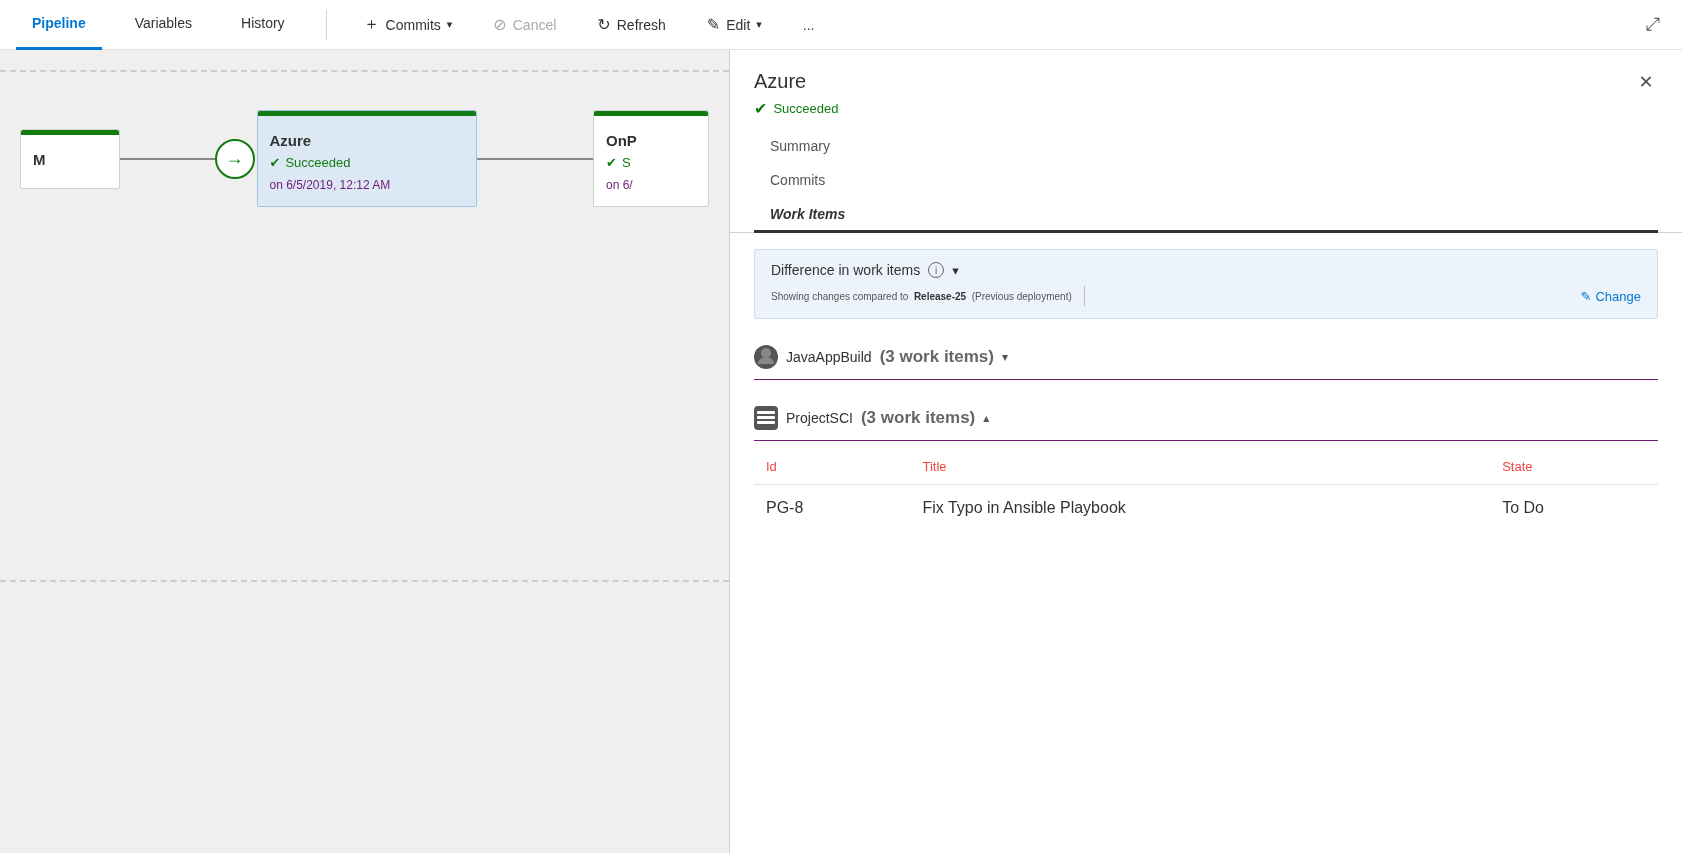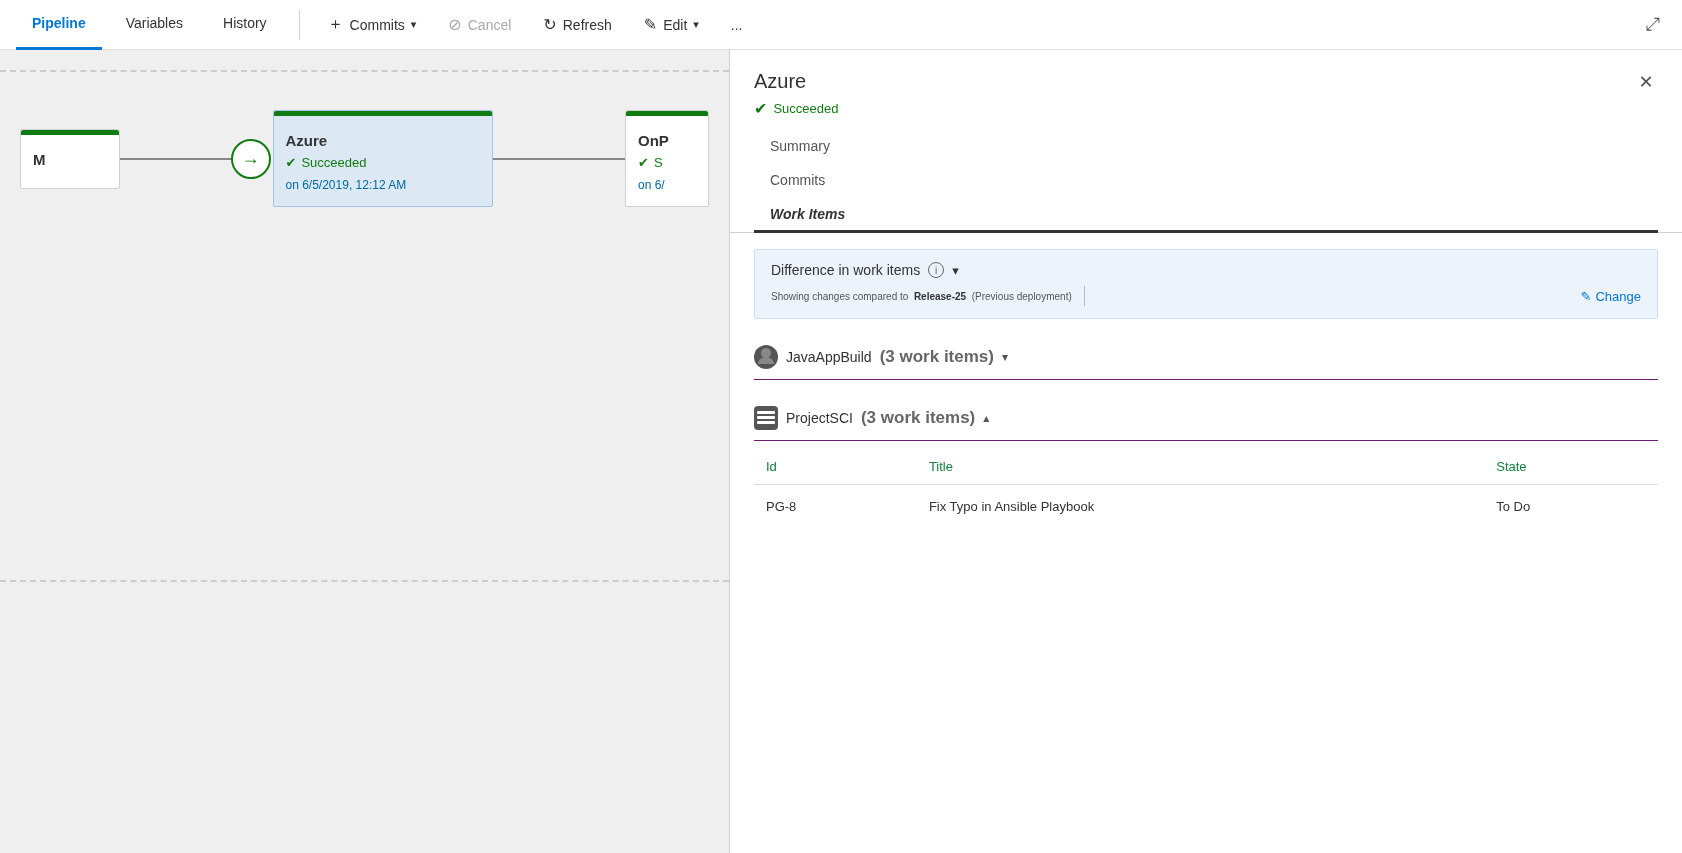--- a/index.html
+++ b/index.html
@@ -2,21 +2,21 @@
 <html><head>
   <meta charset="utf-8">
   <style>
     * { box-sizing: border-box; margin: 0; padding: 0; }
     body { font-family: 'Segoe UI', sans-serif; font-size: 14px; background: #f3f3f3; color: #333; width: 1682px; height: 853px; overflow: hidden; }
 
     
     .top-bar {
       display: flex; align-items: center; height: 50px;
       background: #fff; border-bottom: 1px solid #e0e0e0;
-      padding: 8px 16px; gap: 8px;
+      padding: 8px 16px; gap: 17px;
     }
     .tab-item {
       display: flex; align-items: center; height: 50px;
       padding: 0 16px; cursor: pointer; font-size: 14px; color: #333;
       border-bottom: 3px solid transparent; position: relative;
     }
     .tab-item.active {
       color: #0078d4; border-bottom: 3px solid #0078d4; font-weight: 600;
     }
     .tab-divider { width: 1px; height: 30px; background: #d0d0d0; margin: 0 8px; }
@@ -59,37 +59,37 @@
     }
     .stage-box {
       background: #fff; border: 1px solid #d0d0d0; border-radius: 2px;
       position: relative; min-width: 140px;
     }
     .stage-box.selected { background: #dce9f5; border-color: #a0c4e8; }
     .stage-top-bar { height: 5px; background: #107c10; border-radius: 2px 2px 0 0; }
     .stage-content { padding: 16px 12px 14px 12px; }
     .stage-name { font-size: 15px; font-weight: 600; margin-bottom: 6px; }
     .stage-status { display: flex; align-items: center; gap: 5px; color: #107c10; font-size: 13px; margin-bottom: 8px; }
-    .stage-date { font-size: 12px; color: #0369a1; }
+    .stage-date { font-size: 12px; color: #701a75; }
     .stage-connector { flex: 1; height: 2px; background: #888; min-width: 30px; }
     .stage-circle {
       width: 40px; height: 40px; border-radius: 50%; border: 2px solid #107c10;
       background: #fff; display: flex; align-items: center; justify-content: center;
       position: absolute; left: -22px; top: 50%; transform: translateY(-50%);
       z-index: 10; font-size: 18px; color: #107c10;
     }
 
     
     .stage-box-left {
       background: #fff; border: 1px solid #d0d0d0; border-radius: 2px;
       width: 100px; overflow: hidden;
     }
     .stage-box-right {
       background: #fff; border: 1px solid #d0d0d0; border-radius: 2px;
-      width: 84px; overflow: hidden;
+      width: 116px; overflow: hidden;
     }
 
     
     .right-panel {
       flex: 1; background: #fff; display: flex; flex-direction: column;
       position: relative;
     }
     .panel-header { padding: 20px 24px 0 24px; }
     .panel-title { font-size: 20px; font-weight: 400; margin-bottom: 6px; }
     .panel-status { display: flex; align-items: center; gap: 6px; color: #107c10; font-size: 13px; margin-bottom: 12px; }
@@ -134,25 +134,25 @@
       border-bottom: 1px solid #701a75;
     }
     .build-icon { width: 24px; height: 24px; border-radius: 50%; background: #555; display: flex; align-items: center; justify-content: center; color: white; font-size: 12px; overflow: hidden; flex-shrink: 0; }
     .build-name { font-size: 14px; font-weight: 500; }
     .build-count { font-size: 17px; color: #666; font-weight: bold; }
     .chevron { font-size: 12px; color: #555; }
 
     
     .work-items-table { width: 100%; border-collapse: collapse; margin-top: 8px; }
     .work-items-table th {
-      text-align: left; padding: 10px 12px; font-size: 13px; color: #15803d;
+      text-align: left; padding: 10px 12px; font-size: 13px; color: #ef4444;
       font-weight: 400; border-bottom: 1px solid #e0e0e0;
     }
     .work-items-table td {
-      padding: 14px 12px; font-size: 13px; color: #333;
+      padding: 14px 12px; font-size: 16px; color: #333;
       border-bottom: 1px solid #f0f0f0; vertical-align: middle;
     }
     .work-items-table tr:last-child td { border-bottom: none; }
     .info-icon { display: inline-flex; align-items: center; justify-content: center; width: 16px; height: 16px; border-radius: 50%; border: 1.5px solid #666; font-size: 10px; color: #666; cursor: pointer; }
   </style>
 </head>
 <body>
 
 <div class="top-bar">
   <div class="tab-item active">

